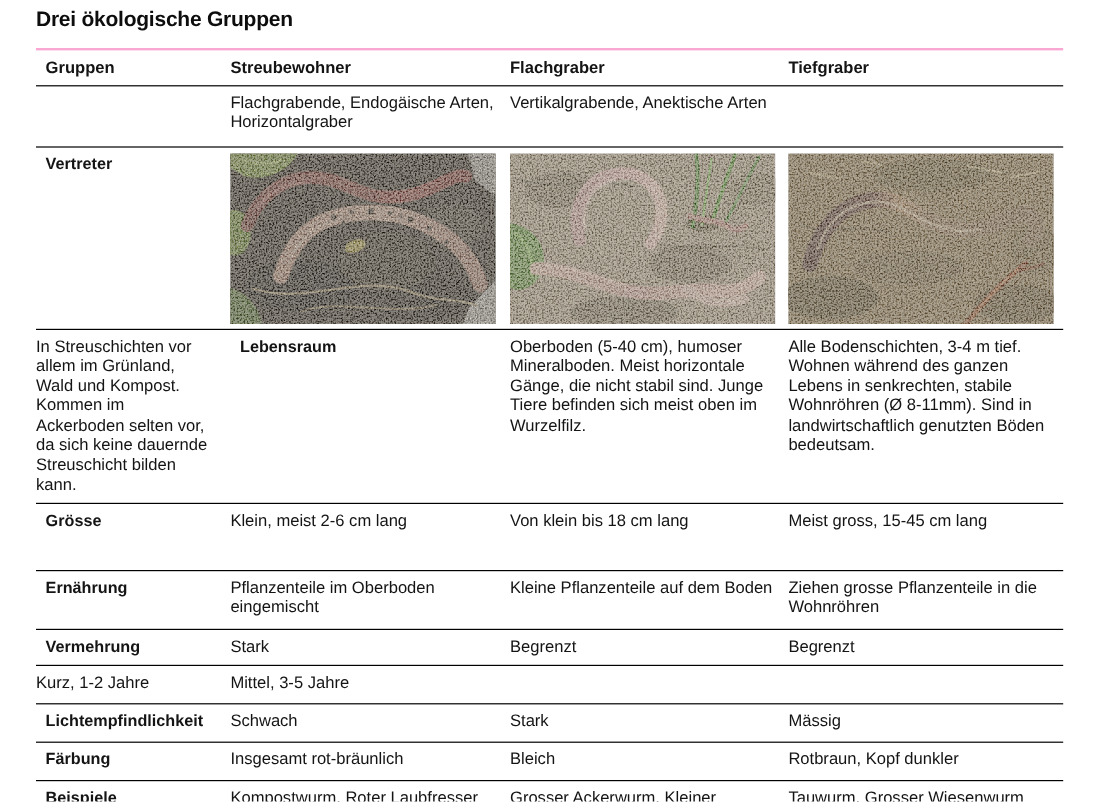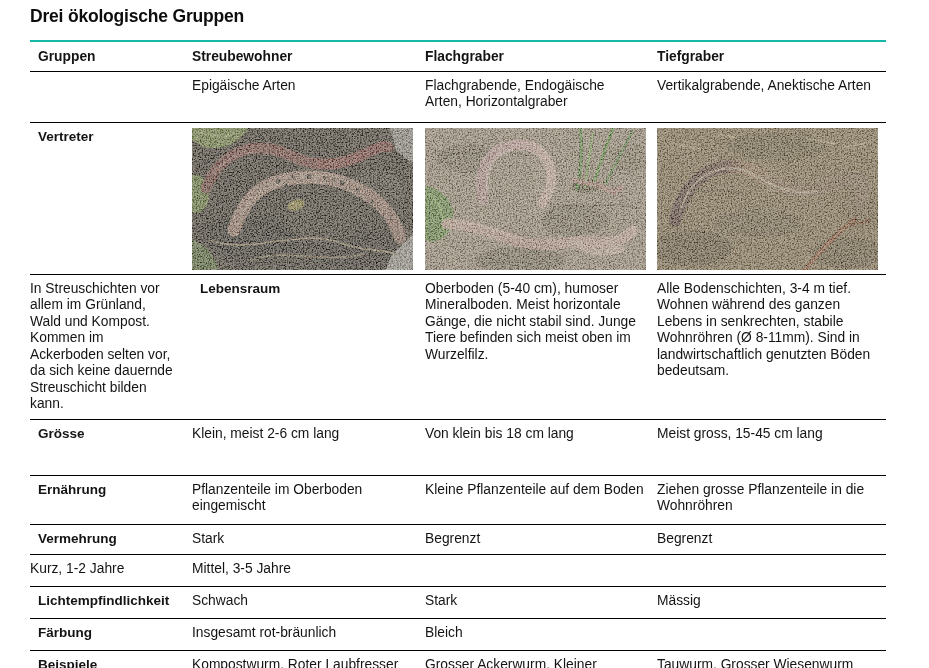--- a/index.html
+++ b/index.html
@@ -13,21 +13,21 @@
   .title {
     position:absolute; left:30px; top:6px;
     font-size:17.5px; font-weight:bold; letter-spacing:-0.2px; color:#0d0d0d;
   }
   .tbl { position:absolute; left:30px; top:40px; width:856px; }
   .row {
     display:grid;
     grid-template-columns:162px 233px 232px 229px;
     border-top:1.5px solid #000;
   }
-  .row.first { border-top:2px solid #14b8a6; }
+  .row.first { border-top:2px solid #f9a8d4; }
   .tbl-end { border-top:2px solid #000; height:0; }
   .cell {
     padding:6px 13px 6px 0;
     font-size:13.8px; line-height:16.5px; color:#141414;
   }
   .cell.lbl { padding-left:8px; font-weight:bold; font-size:13.5px; }
   .hdr .cell { font-weight:bold; font-size:13.8px; padding-top:7px; padding-bottom:5px; }
   .hdr { min-height:27px; }
   .r-sub { min-height:51px; }
   .r-vert { min-height:150px; }
@@ -67,21 +67,20 @@
 
     <div class="row hdr first">
       <div class="cell lbl">Gruppen</div>
       <div class="cell">Streubewohner</div>
       <div class="cell">Flachgraber</div>
       <div class="cell">Tiefgraber</div>
     </div>
 
     <div class="row r-sub">
       <div class="cell lbl"></div>
-      <div class="cell">Epigäische Arten</div>
       <div class="cell">Flachgrabende, Endogäische Arten, Horizontalgraber</div>
       <div class="cell">Vertikalgrabende, Anektische Arten</div>
     </div>
 
     <div class="row r-vert">
       <div class="cell lbl">Vertreter</div>
 
       <div class="cell photo-cell">
 
         <svg class="photo" viewBox="0 0 221 142" preserveAspectRatio="none">
@@ -242,20 +241,21 @@
       <div class="cell lbl">Lichtempfindlichkeit</div>
       <div class="cell">Schwach</div>
       <div class="cell">Stark</div>
       <div class="cell">Mässig</div>
     </div>
 
     <div class="row r-far">
       <div class="cell lbl">Färbung</div>
       <div class="cell">Insgesamt rot-bräunlich</div>
       <div class="cell">Bleich</div>
+      <div class="cell">Rotbraun, Kopf dunkler</div>
     </div>
 
     <div class="row r-bei">
       <div class="cell lbl">Beispiele</div>
       <div class="cell">Kompostwurm, Roter Laubfresser</div>
       <div class="cell">Grosser Ackerwurm, Kleiner Wiesenwurm</div>
       <div class="cell">Tauwurm, Grosser Wiesenwurm</div>
     </div>
 
     <div class="tbl-end"></div>

